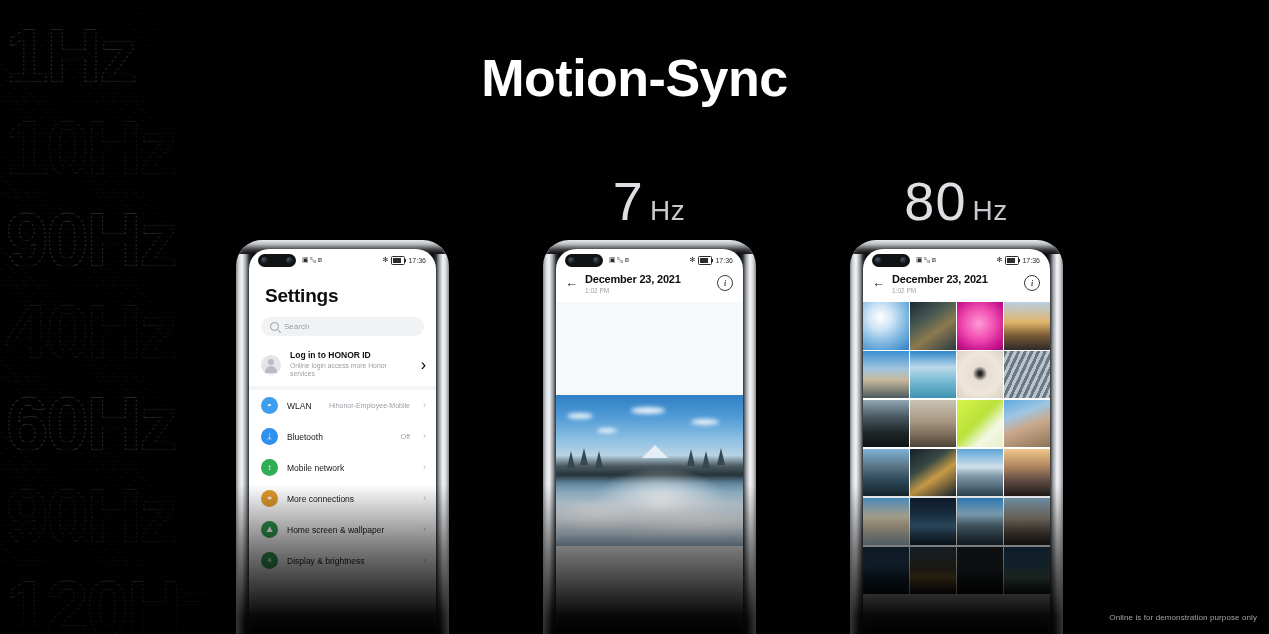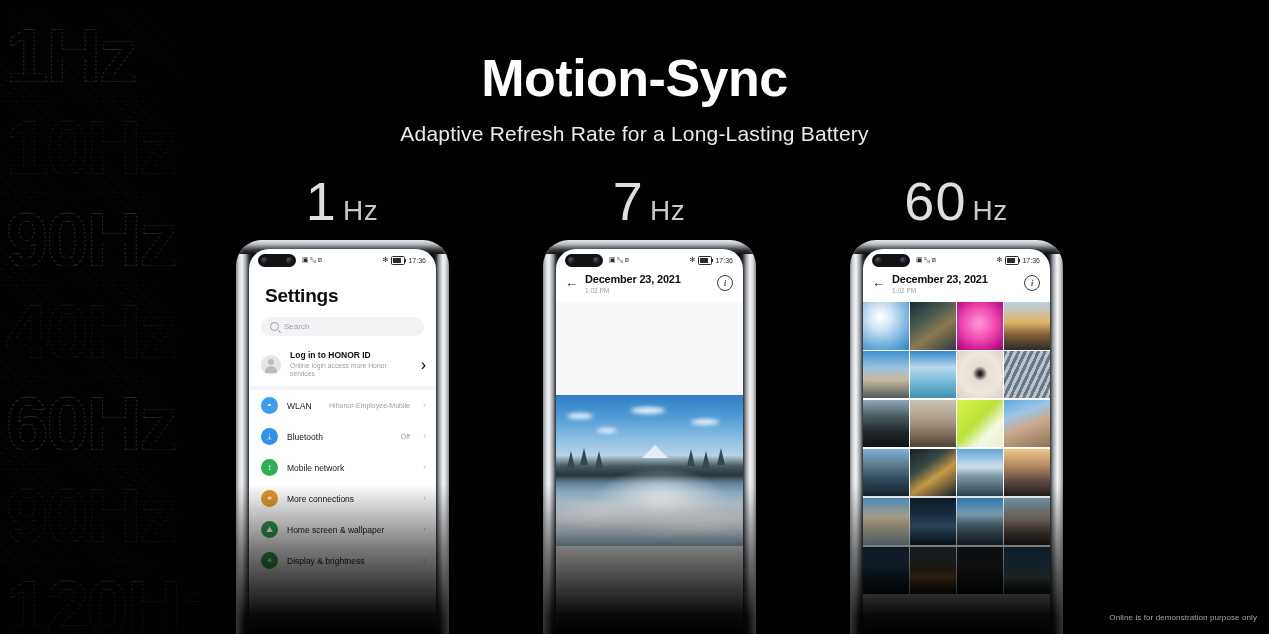--- a/index.html
+++ b/index.html
@@ -231,26 +231,24 @@
       </div>
       <div class="hz-row" style="top: 560px;">
         <span class="txt">120Hz</span>
         <span class="diag"></span>
         <span class="scan"></span>
       </div>
     </div>
   <div class="hz-fade"></div>
 
   <div class="headline">Motion-Sync</div>
-  <div class="subhead">Adaptive Refresh Rate for a Long-Lasting Battery</div>
 
   <div class="hz-labels" id="hzLabels">
-      <div class="hz-label" style="left: 192px;"><span class="num">1</span><span class="unit">Hz</span></div>
       <div class="hz-label" style="left: 499px;"><span class="num">7</span><span class="unit">Hz</span></div>
-      <div class="hz-label" style="left: 806px;"><span class="num">60</span><span class="unit">Hz</span></div>
+      <div class="hz-label" style="left: 806px;"><span class="num">80</span><span class="unit">Hz</span></div>
     </div>
 
   <div class="phone" style="left:236px;">
     <div class="frame">
       <div class="screen">
 
         <div class="statusbar">
           <div class="punch">
               <i></i>
               <i></i>

